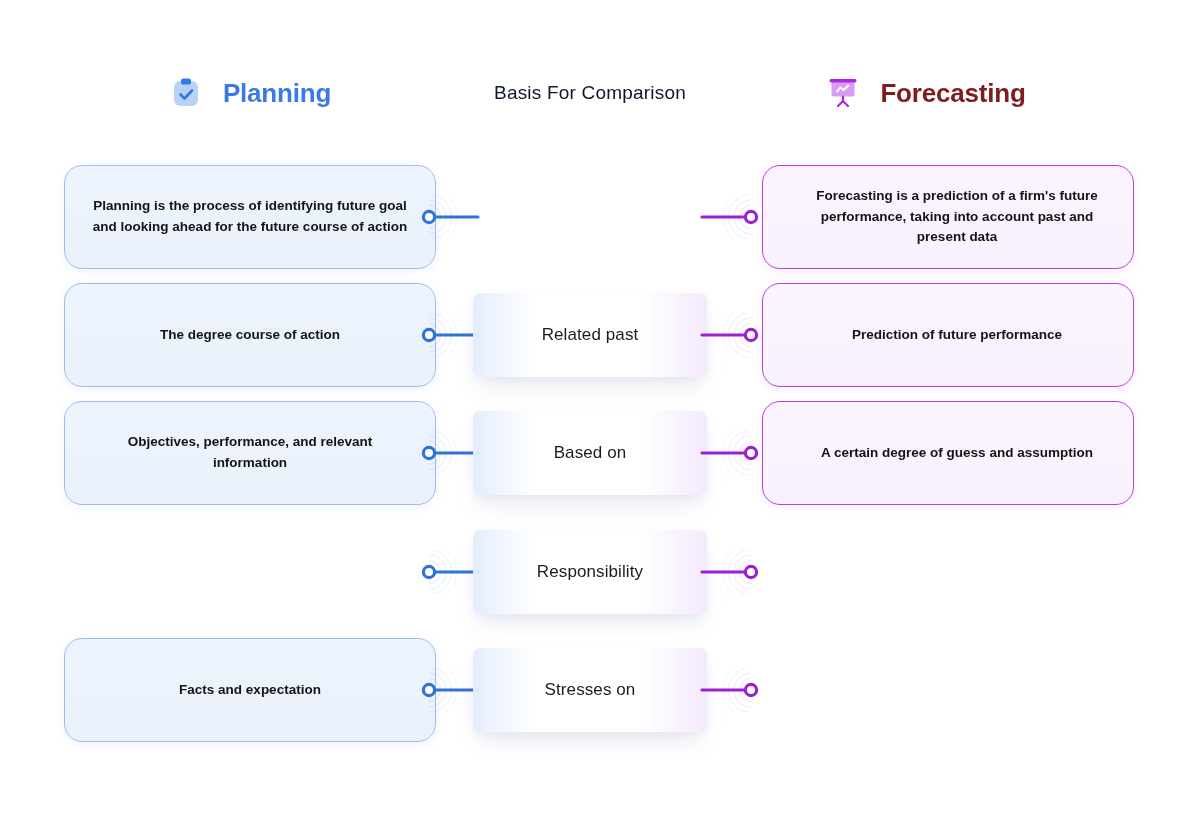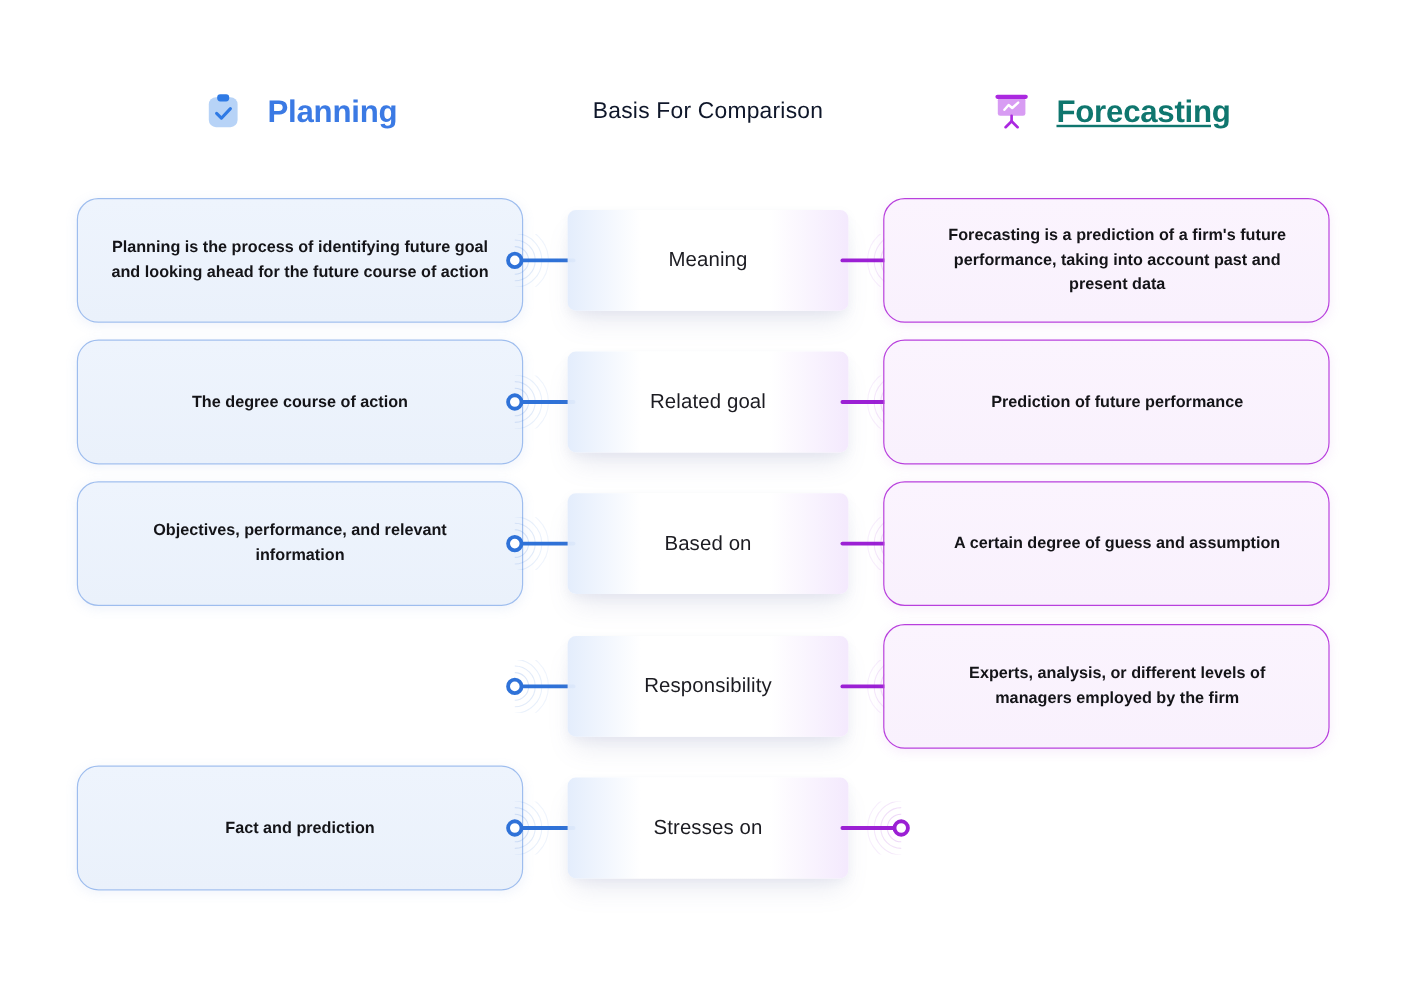--- a/index.html
+++ b/index.html
@@ -41,21 +41,21 @@
   .hdr-mid   { left: 470px; width: 240px; }
   .hdr-right { left: 742px; width: 370px; }
 
   .hdr-title {
     font-size: 26px;
     font-weight: 700;
     letter-spacing: -0.2px;
     white-space: nowrap;
   }
   .hdr-title.blue   { color: #3b7ae4; }
-  .hdr-title.purple { color: #0f766e; text-decoration: underline; }
+  .hdr-title.purple { color: #7f1d1d; }
   .hdr-title.mid {
     font-size: 19px;
     font-weight: 500;
     color: #0f172a;
     letter-spacing: 0.2px;
   }
   .hdr-icon { width: 30px; height: 32px; flex: 0 0 auto; }
 
   
   .row {
@@ -83,21 +83,21 @@
     line-height: 1.52;
     color: #141418;
   }
   .card.left {
     left: 64px;
     background: linear-gradient(180deg, #eef4fd 0%, #eaf1fb 100%);
     border: 1.6px solid #9ebdee;
     box-shadow: 0 2px 10px rgba(120,160,225,0.12);
   }
   .card.right {
-    left: 736px;
+    left: 762px;
     background: linear-gradient(180deg, #fbf4fe 0%, #f9f1fd 100%);
     border: 1.6px solid #b83fdd;
     box-shadow: 0 2px 10px rgba(190,110,225,0.12);
     padding-left: 44px;
   }
 
   
   .mid-card {
     position: absolute;
     left: 473px;
@@ -176,21 +176,20 @@
 
     <div class="conn conn-left"><svg viewBox="0 0 60 44" width="60" height="44">
       <path d="M 9 10.5 A 11.5 11.5 0 0 1 9 33.5" fill="none" stroke="#2f72d8" stroke-width="0.9" opacity="0.17"></path>
             <path d="M 9 5 A 17 17 0 0 1 9 39" fill="none" stroke="#2f72d8" stroke-width="0.9" opacity="0.14"></path>
             <path d="M 9 -0.5 A 22.5 22.5 0 0 1 9 44.5" fill="none" stroke="#2f72d8" stroke-width="0.9" opacity="0.11000000000000001"></path>
             <path d="M 9 -6 A 28 28 0 0 1 9 50" fill="none" stroke="#2f72d8" stroke-width="0.9" opacity="0.08000000000000002"></path>
       <line x1="9" y1="22" x2="58" y2="22" stroke="#2f72d8" stroke-width="3.2" stroke-linecap="round"></line>
       <circle cx="9" cy="22" r="5.6" fill="#ffffff" stroke="#2f72d8" stroke-width="3.2"></circle>
     </svg></div>
 
-    <div class="mid-card">Meaning</div>
 
     <div class="conn conn-right"><svg viewBox="0 0 60 44" width="60" height="44">
       <path d="M 51 10.5 A 11.5 11.5 0 0 0 51 33.5" fill="none" stroke="#9b20d4" stroke-width="0.9" opacity="0.17"></path>
             <path d="M 51 5 A 17 17 0 0 0 51 39" fill="none" stroke="#9b20d4" stroke-width="0.9" opacity="0.14"></path>
             <path d="M 51 -0.5 A 22.5 22.5 0 0 0 51 44.5" fill="none" stroke="#9b20d4" stroke-width="0.9" opacity="0.11000000000000001"></path>
             <path d="M 51 -6 A 28 28 0 0 0 51 50" fill="none" stroke="#9b20d4" stroke-width="0.9" opacity="0.08000000000000002"></path>
       <line x1="51" y1="22" x2="2" y2="22" stroke="#9b20d4" stroke-width="3.2" stroke-linecap="round"></line>
       <circle cx="51" cy="22" r="5.6" fill="#ffffff" stroke="#9b20d4" stroke-width="3.2"></circle>
     </svg></div>
 
@@ -201,21 +200,21 @@
 
     <div class="conn conn-left"><svg viewBox="0 0 60 44" width="60" height="44">
       <path d="M 9 10.5 A 11.5 11.5 0 0 1 9 33.5" fill="none" stroke="#2f72d8" stroke-width="0.9" opacity="0.17"></path>
             <path d="M 9 5 A 17 17 0 0 1 9 39" fill="none" stroke="#2f72d8" stroke-width="0.9" opacity="0.14"></path>
             <path d="M 9 -0.5 A 22.5 22.5 0 0 1 9 44.5" fill="none" stroke="#2f72d8" stroke-width="0.9" opacity="0.11000000000000001"></path>
             <path d="M 9 -6 A 28 28 0 0 1 9 50" fill="none" stroke="#2f72d8" stroke-width="0.9" opacity="0.08000000000000002"></path>
       <line x1="9" y1="22" x2="58" y2="22" stroke="#2f72d8" stroke-width="3.2" stroke-linecap="round"></line>
       <circle cx="9" cy="22" r="5.6" fill="#ffffff" stroke="#2f72d8" stroke-width="3.2"></circle>
     </svg></div>
 
-    <div class="mid-card">Related goal</div>
+    <div class="mid-card">Related past</div>
 
     <div class="conn conn-right"><svg viewBox="0 0 60 44" width="60" height="44">
       <path d="M 51 10.5 A 11.5 11.5 0 0 0 51 33.5" fill="none" stroke="#9b20d4" stroke-width="0.9" opacity="0.17"></path>
             <path d="M 51 5 A 17 17 0 0 0 51 39" fill="none" stroke="#9b20d4" stroke-width="0.9" opacity="0.14"></path>
             <path d="M 51 -0.5 A 22.5 22.5 0 0 0 51 44.5" fill="none" stroke="#9b20d4" stroke-width="0.9" opacity="0.11000000000000001"></path>
             <path d="M 51 -6 A 28 28 0 0 0 51 50" fill="none" stroke="#9b20d4" stroke-width="0.9" opacity="0.08000000000000002"></path>
       <line x1="51" y1="22" x2="2" y2="22" stroke="#9b20d4" stroke-width="3.2" stroke-linecap="round"></line>
       <circle cx="51" cy="22" r="5.6" fill="#ffffff" stroke="#9b20d4" stroke-width="3.2"></circle>
     </svg></div>
 
@@ -261,24 +260,23 @@
 
     <div class="conn conn-right"><svg viewBox="0 0 60 44" width="60" height="44">
       <path d="M 51 10.5 A 11.5 11.5 0 0 0 51 33.5" fill="none" stroke="#9b20d4" stroke-width="0.9" opacity="0.17"></path>
             <path d="M 51 5 A 17 17 0 0 0 51 39" fill="none" stroke="#9b20d4" stroke-width="0.9" opacity="0.14"></path>
             <path d="M 51 -0.5 A 22.5 22.5 0 0 0 51 44.5" fill="none" stroke="#9b20d4" stroke-width="0.9" opacity="0.11000000000000001"></path>
             <path d="M 51 -6 A 28 28 0 0 0 51 50" fill="none" stroke="#9b20d4" stroke-width="0.9" opacity="0.08000000000000002"></path>
       <line x1="51" y1="22" x2="2" y2="22" stroke="#9b20d4" stroke-width="3.2" stroke-linecap="round"></line>
       <circle cx="51" cy="22" r="5.6" fill="#ffffff" stroke="#9b20d4" stroke-width="3.2"></circle>
     </svg></div>
 
-    <div class="card right">Experts, analysis, or different levels of managers employed by the firm</div>
   </div>
       <div class="row" style="top: 638px;">
-    <div class="card left">Fact and prediction</div>
+    <div class="card left">Facts and expectation</div>
 
     <div class="conn conn-left"><svg viewBox="0 0 60 44" width="60" height="44">
       <path d="M 9 10.5 A 11.5 11.5 0 0 1 9 33.5" fill="none" stroke="#2f72d8" stroke-width="0.9" opacity="0.17"></path>
             <path d="M 9 5 A 17 17 0 0 1 9 39" fill="none" stroke="#2f72d8" stroke-width="0.9" opacity="0.14"></path>
             <path d="M 9 -0.5 A 22.5 22.5 0 0 1 9 44.5" fill="none" stroke="#2f72d8" stroke-width="0.9" opacity="0.11000000000000001"></path>
             <path d="M 9 -6 A 28 28 0 0 1 9 50" fill="none" stroke="#2f72d8" stroke-width="0.9" opacity="0.08000000000000002"></path>
       <line x1="9" y1="22" x2="58" y2="22" stroke="#2f72d8" stroke-width="3.2" stroke-linecap="round"></line>
       <circle cx="9" cy="22" r="5.6" fill="#ffffff" stroke="#2f72d8" stroke-width="3.2"></circle>
     </svg></div>
 

